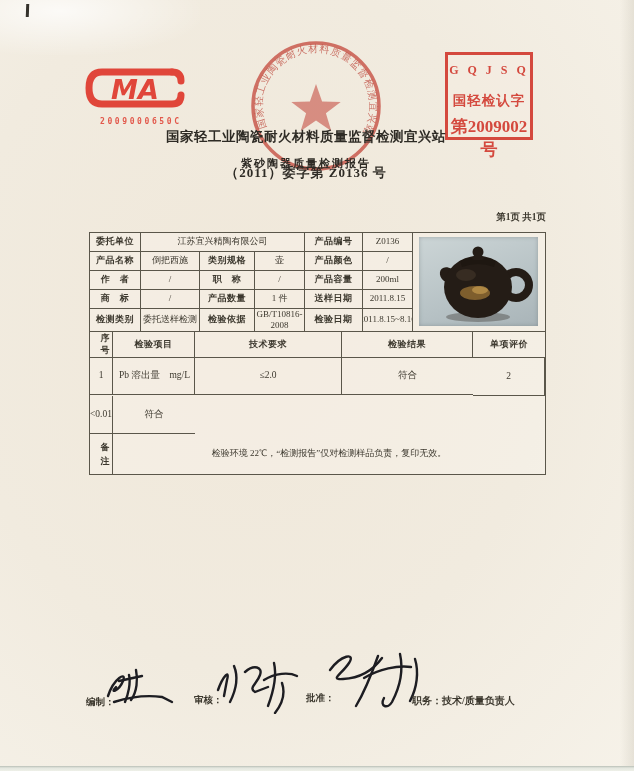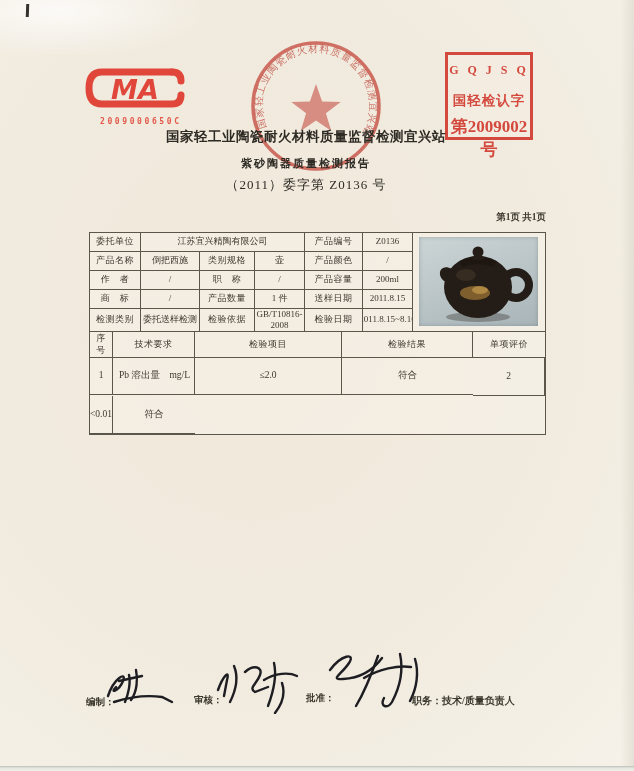--- a/index.html
+++ b/index.html
@@ -32,30 +32,30 @@
   .gqjsq{position:absolute;left:445px;top:52px;width:88px;height:88px;border:3px solid #d4493e;
     color:#d4493e;text-align:center;font-weight:bold;background:rgba(255,240,235,.15);}
   .gqjsq .l1{margin-top:8px;font-size:12px;letter-spacing:3px;font-family:"Liberation Serif",serif;}
   .gqjsq .l2{margin-top:14px;font-size:13.5px;letter-spacing:1px;}
   .gqjsq .l3{margin-top:5px;font-size:17px;}
 
   
   .titles{position:absolute;left:0;top:0;width:612px;text-align:center;z-index:3;}
   .t1{position:absolute;top:128px;width:100%;font-size:13.5px;font-weight:bold;letter-spacing:.5px;color:var(--ink);}
   .t2{position:absolute;top:156px;width:100%;font-size:11px;font-weight:bold;letter-spacing:2px;}
-  .t3{position:absolute;top:176px;width:100%;font-size:13px;font-weight:normal;letter-spacing:1px;}
+  .t3{position:absolute;top:164px;width:100%;font-size:13px;font-weight:bold;letter-spacing:1px;}
   .page-ind{position:absolute;right:88px;top:211px;font-size:9.5px;font-weight:bold;color:var(--table-ink);}
 
   
   .doc-table{position:absolute;left:89px;top:232px;width:457px;border:1px solid var(--line);
     background:rgba(255,253,248,.25);color:var(--table-ink);z-index:2;}
   .cell{display:flex;align-items:center;justify-content:center;text-align:center;
     border-right:1px solid var(--line);border-bottom:1px solid var(--line);
     font-size:9px;line-height:1.25;padding:1px 2px;overflow:hidden;}
-  .lab{font-weight:400;letter-spacing:.5px;}
+  .lab{font-weight:700;letter-spacing:.5px;text-align:right;}
   .noR{border-right:none;}
   .noB{border-bottom:none;}
 
   .info-grid{display:grid;grid-template-columns:51px 59px 55px 50px 58px 50px 132px;
     grid-auto-rows:auto;grid-auto-flow:row;}
   .ir1{height:19px;} .ir5{height:23px;}
   .span3{grid-column:span 3;}
   .photo-cell{grid-column:7;grid-row:1 / span 5;position:relative;border-right:none;padding:0;}
   .photo{position:absolute;left:6px;right:7px;top:4px;bottom:5px;
     background:linear-gradient(160deg,#ccd5d6 0%,#b7c2c5 60%,#a9b4b8 100%);
@@ -172,36 +172,40 @@
       <div class="cell lab ir5">检测类别</div>
       <div class="cell ir5">委托送样检测</div>
       <div class="cell lab ir5">检验依据</div>
       <div class="cell ir5">GB/T10816-2008</div>
       <div class="cell lab ir5">检验日期</div>
       <div class="cell ir5">2011.8.15~8.16</div>
     </div>
 
     <div class="res-grid">
       <div class="cell lab rh">序号</div>
+      <div class="cell lab rh">检验项目</div>
       <div class="cell lab rh">技术要求</div>
-      <div class="cell lab rh">检验项目</div>
       <div class="cell lab rh">检验结果</div>
       <div class="cell lab rh noR">单项评价</div>
 
       <div class="cell val rr1">1</div>
       <div class="cell val rr1 item-cell">Pb 溶出量　mg/L</div>
       <div class="cell val rr1">≤2.0</div>
       <div class="cell val rr1 noR">符合</div>
 
       <div class="cell val rr2">2</div>
       <div class="cell val rr2">&lt;0.01</div>
       <div class="cell val rr2 noR">符合</div>
     </div>
 
 
+    <div class="rem-grid">
+      <div class="cell lab noB rem-label">备注</div>
+      <div class="cell noR noB">检验环境 22℃，“检测报告”仅对检测样品负责，复印无效。</div>
+    </div>
   </div>
 
   <div class="foot-label fl-prep">编制：</div>
   <svg class="sig sig1" width="82" height="46" viewBox="0 0 82 46">
     <g fill="none" stroke="#1d1d22" stroke-width="2.4" stroke-linecap="round">
       <path d="M8 30 C14 12 27 5 23 15 C19 25 9 28 16 21"></path>
       <path d="M29 9 C31 17 28 29 25 36"></path>
       <path d="M19 15 L42 10"></path>
       <path d="M36 4 C38 13 37 26 31 34"></path>
       <path d="M14 36 C30 31 48 29 62 31 L72 36"></path>

